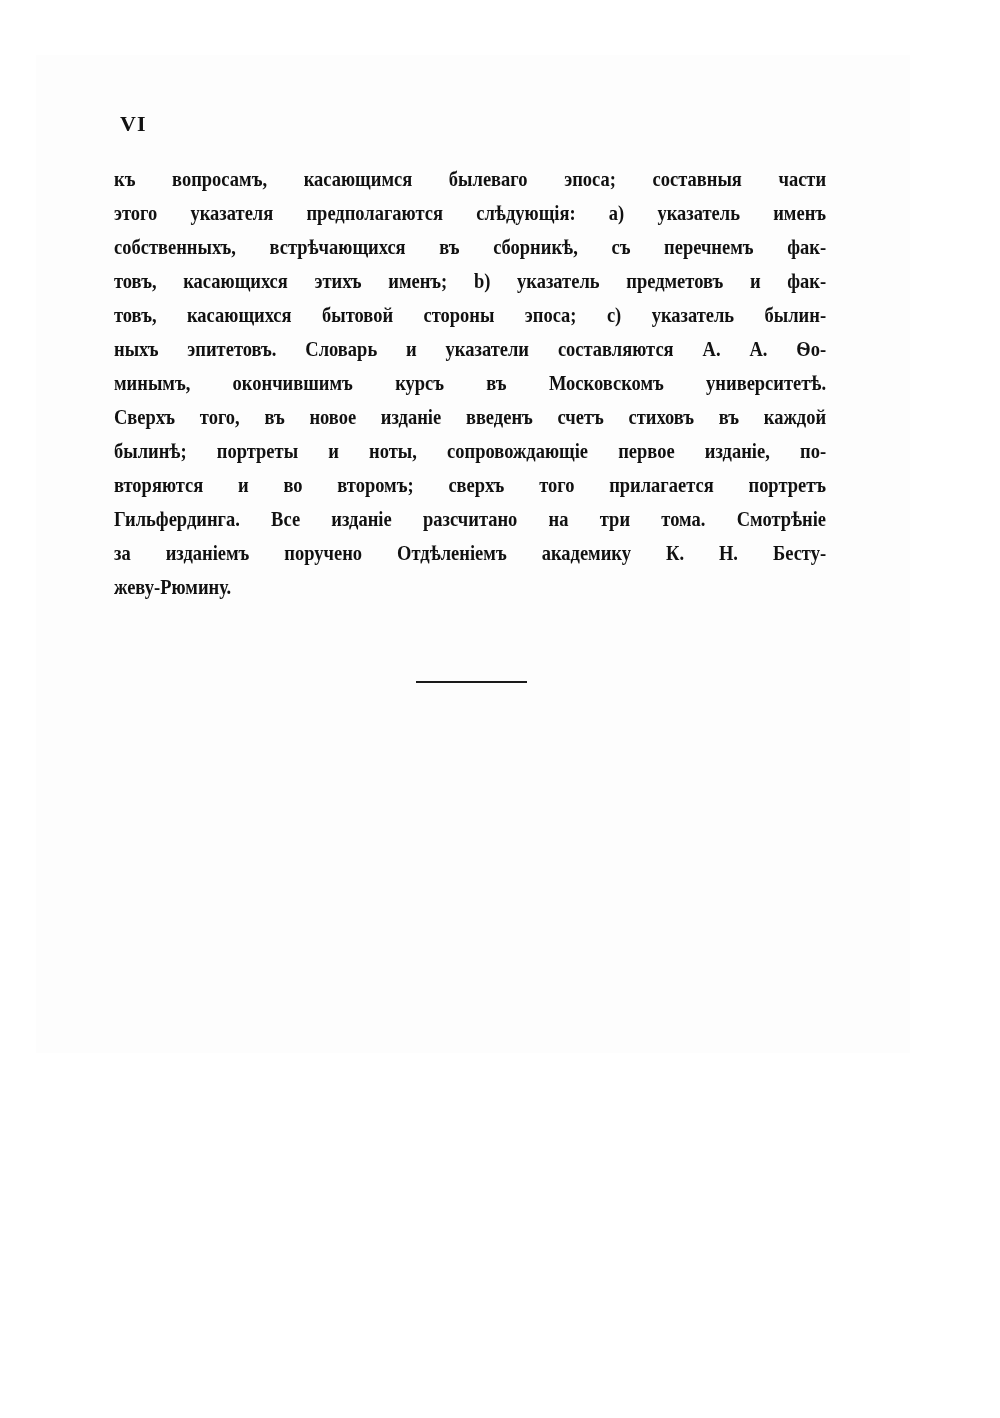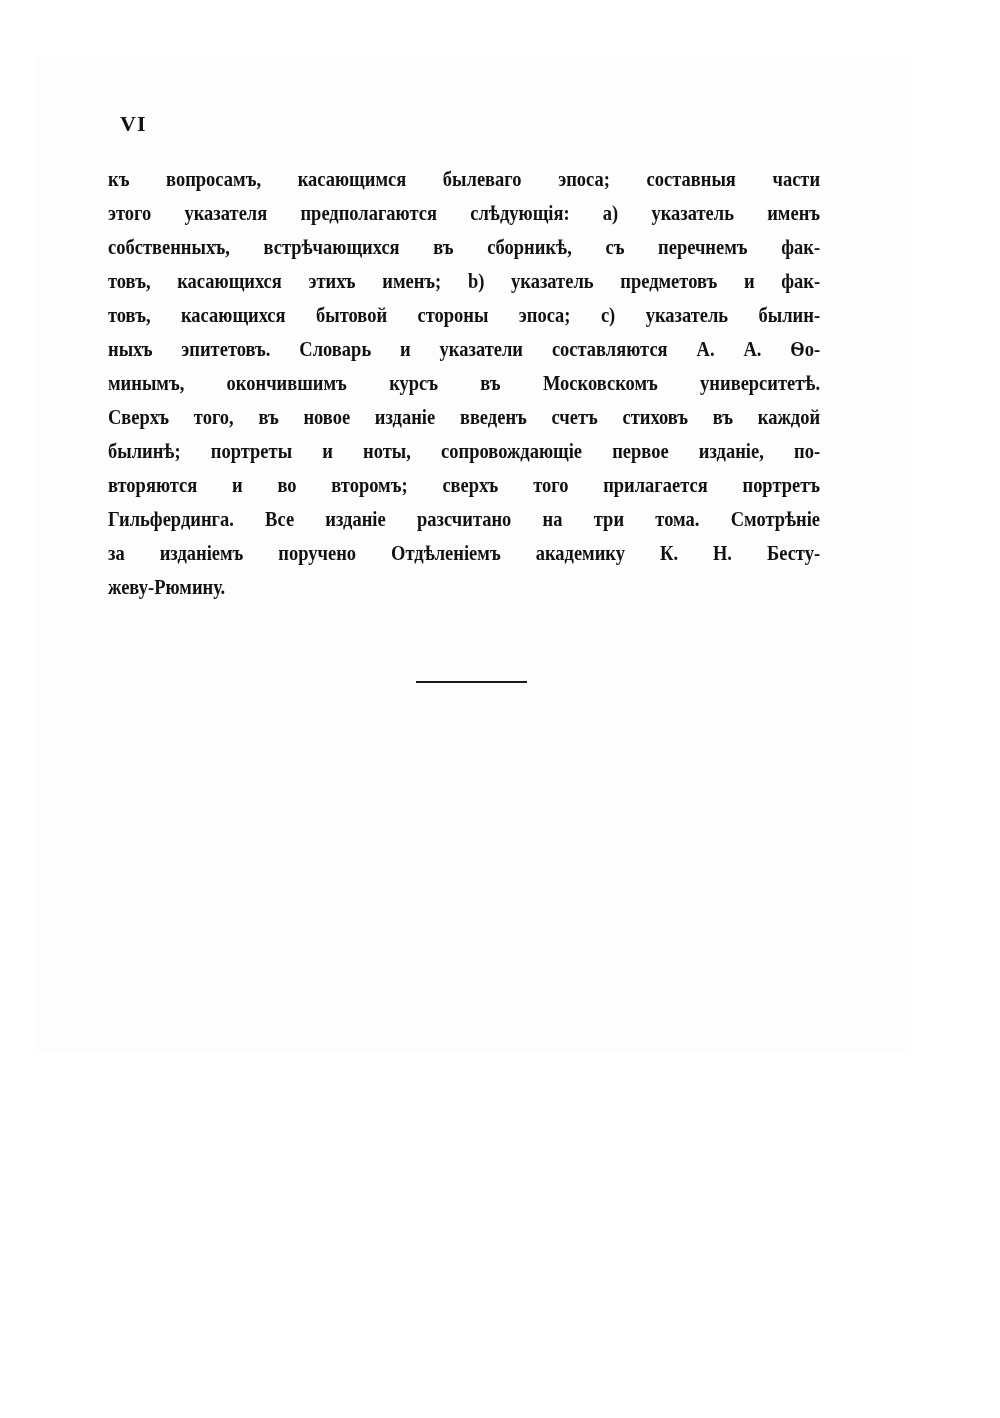--- a/index.html
+++ b/index.html
@@ -27,21 +27,21 @@
       position: absolute;
       left: 120px;
       top: 110px;
       font-size: 22px;
       font-weight: bold;
       letter-spacing: 1px;
       line-height: 28px;
     }
     .body-text {
       position: absolute;
-      left: 108px;
+      left: 114px;
       top: 162px;
       width: 712px;
     }
     .line {
       display: block;
       height: 34px;
       line-height: 34px;
       font-size: 21.5px;
       font-weight: bold;
       white-space: nowrap;

